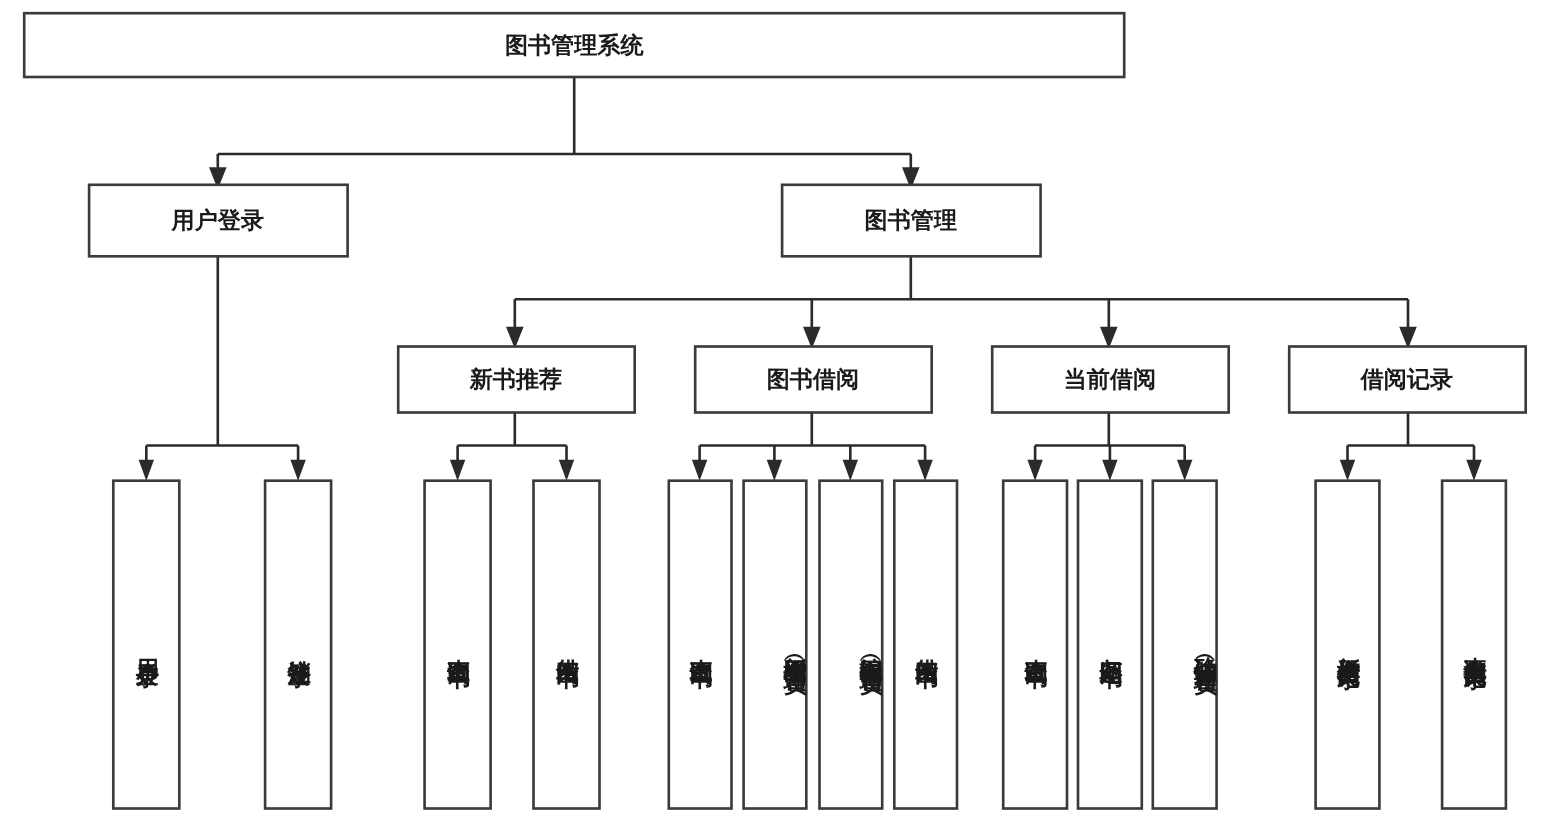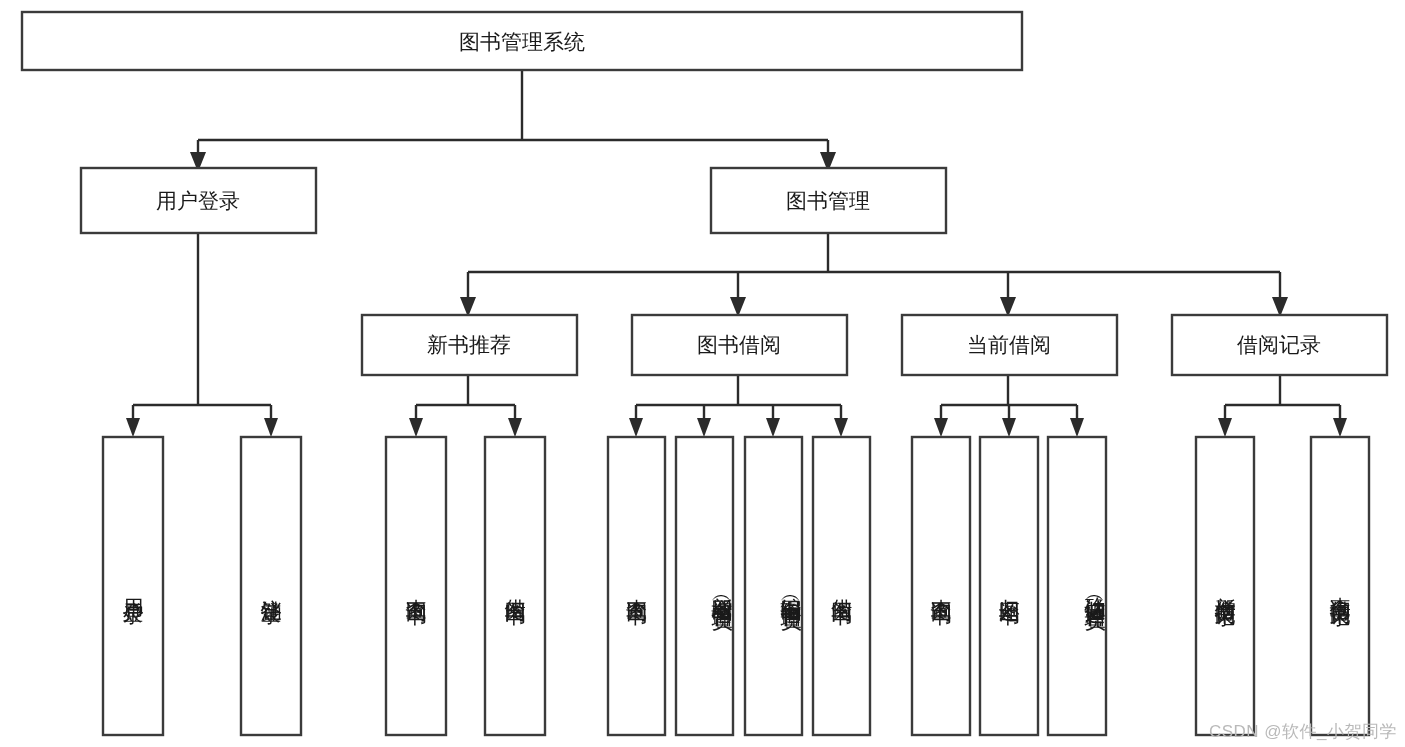--- a/index.html
+++ b/index.html
@@ -11,20 +11,21 @@
     width: 1405px;
     height: 747px;
     font-family: "Liberation Sans", "DejaVu Sans", sans-serif;
     overflow: hidden;
   }
   #diagram-root {
     position: relative;
     width: 1405px;
     height: 747px;
     background: #ffffff;
+    font-weight: bold;
   }
   svg.flow {
     position: absolute;
     left: 0;
     top: 0;
     width: 1405px;
     height: 747px;
     display: block;
   }
   .node-box {
@@ -215,15 +216,14 @@
   <div class="node-label-v" style="left:608px; top:437px; width:57px; height:298px;">查询图书</div>
   <div class="node-label-v" style="left:676px; top:437px; width:57px; height:298px; align-items:flex-start; padding-top:6px; box-sizing:border-box;">新增图书（管理员）</div>
   <div class="node-label-v" style="left:745px; top:437px; width:57px; height:298px; align-items:flex-start; padding-top:6px; box-sizing:border-box;">编辑图书（管理员）</div>
   <div class="node-label-v" style="left:813px; top:437px; width:57px; height:298px;">借阅图书</div>
   <div class="node-label-v" style="left:912px; top:437px; width:58px; height:298px;">查询图书</div>
   <div class="node-label-v" style="left:980px; top:437px; width:58px; height:298px;">归还图书</div>
   <div class="node-label-v" style="left:1048px; top:437px; width:58px; height:298px; align-items:flex-start; padding-top:6px; box-sizing:border-box;">确认归还（管理员）</div>
   <div class="node-label-v" style="left:1196px; top:437px; width:58px; height:298px;">新增借阅记录</div>
   <div class="node-label-v" style="left:1311px; top:437px; width:58px; height:298px;">查询借阅记录</div>
 
-  <div class="watermark">CSDN @软件_小贺同学</div>
 
 </div>
 
 </body></html>

